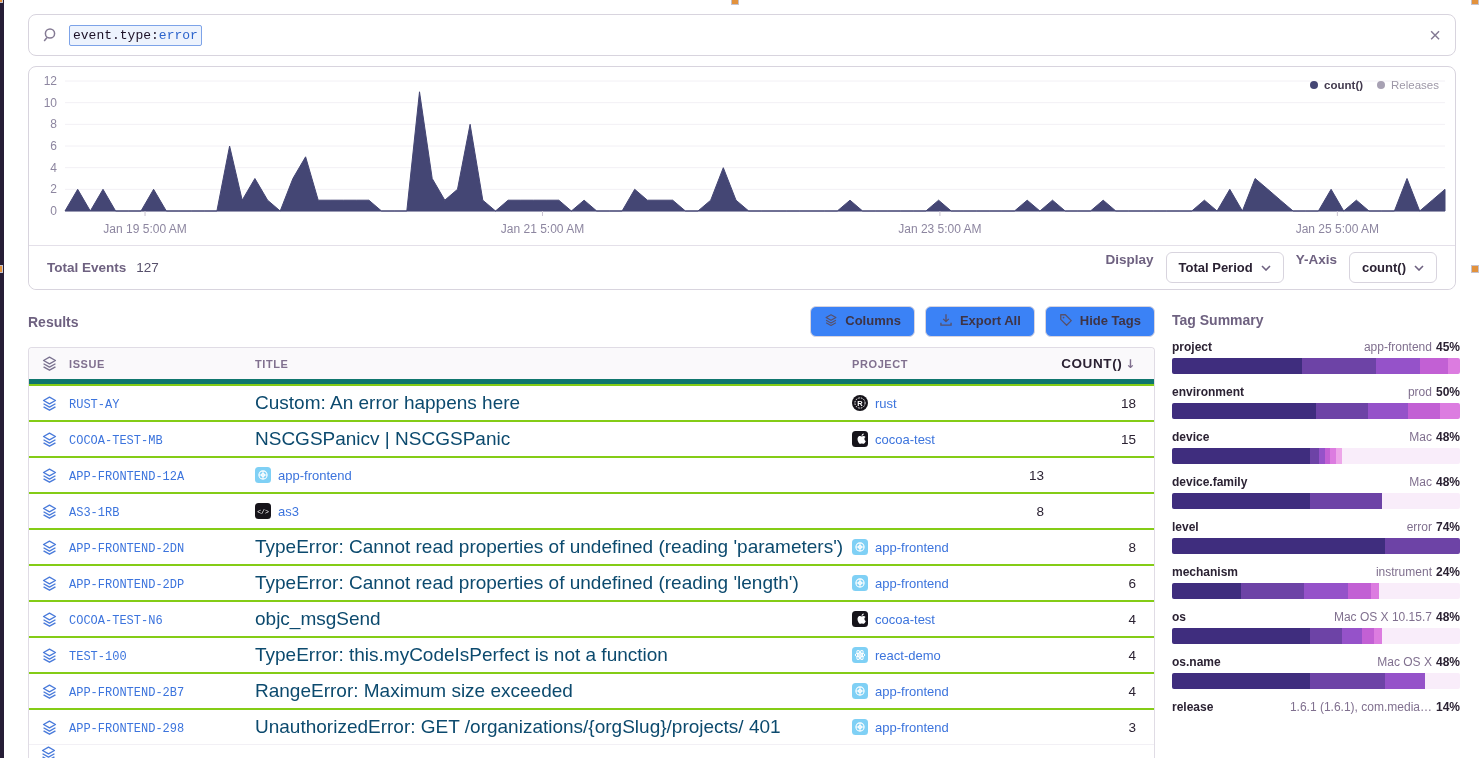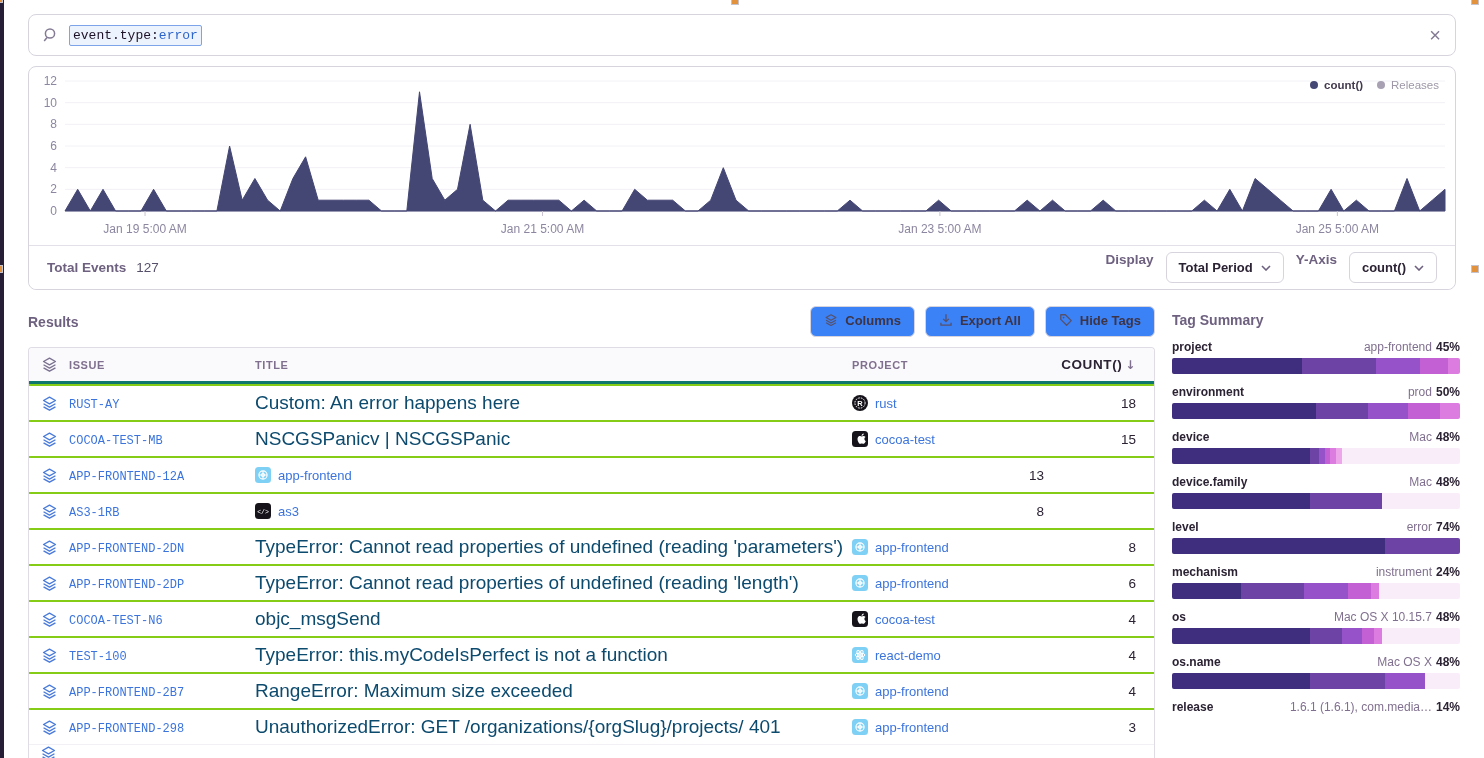--- a/index.html
+++ b/index.html
@@ -69,21 +69,21 @@
   .tool-btn {
     display:flex; align-items:flex-start; gap:7px; border:1px solid #d8d4de; border-radius:6px;
     background:#3b82f6; padding:6px 13px; font-weight:bold; font-size:13px; color:#3e3446; cursor:pointer;
     font-family:"Liberation Sans", sans-serif;
   }
   .results-table { margin-top:9px; border:1px solid #e0dce5; border-radius:4px 4px 0 0; border-bottom:none; }
   .t-row {
     display:grid; grid-template-columns:40px 186px 1fr 210px 92px;
     align-items:center; height:36px; background:#fff; border-top:2px solid #84cc16;
   }
-  .t-head { background:#faf9fb; border-top:none; height:36px; border-bottom:3px solid #0f766e; border-radius:4px 4px 0 0; }
+  .t-head { background:#faf9fb; border-top:none; height:36px; border-bottom:5px solid #0f766e; border-radius:4px 4px 0 0; }
   .th { color:#80708f; font-weight:bold; font-size:11px; letter-spacing:.6px; }
   .c-icon { display:flex; justify-content:center; align-items:center; }
   .c-issue a { font-family:"Liberation Mono", monospace; font-size:12px; color:#3c74dd; text-decoration:none; cursor:pointer; }
   .c-title { font-size:19px; color:#0c4a6e; white-space:nowrap; overflow:hidden; }
   .c-project { display:flex; align-items:center; gap:7px; }
   .c-project a { color:#3c74dd; font-size:13px; text-decoration:none; cursor:pointer; }
   .proj-ic { width:16px; height:16px; display:flex; }
   .c-count { text-align:right; padding-right:18px; font-size:13.5px; color:#2b2233; }
   .th.c-count { display:flex; justify-content:flex-end; align-items:center; gap:3px; padding-right:18px; }
   .sort-arrow { font-size:12px; color:#80708f; font-family:"DejaVu Sans", sans-serif; }

